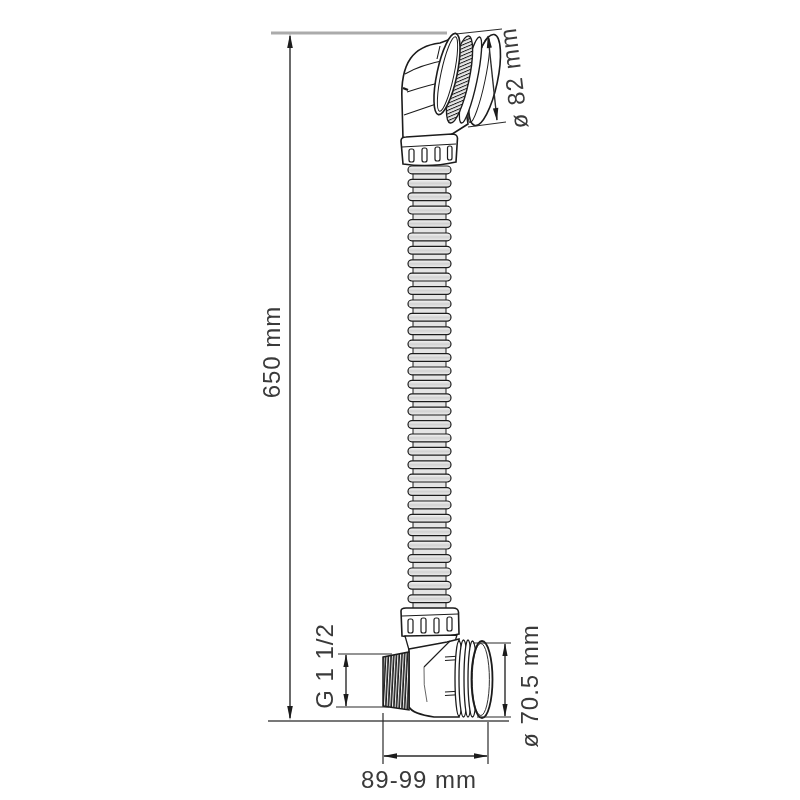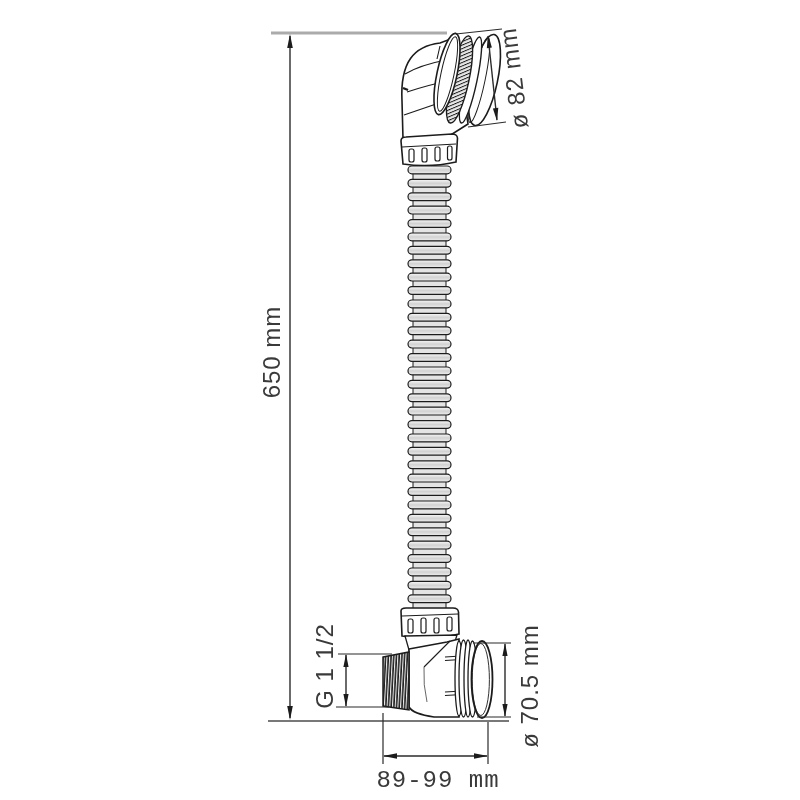--- a/index.html
+++ b/index.html
@@ -204,15 +204,15 @@
     <line x1="384" y1="756" x2="487" y2="756" stroke-width="1.4"></line>
     <polygon points="383,756 397,753.3 397,758.7" stroke="none"></polygon>
     <polygon points="488,756 474,753.3 474,758.7" stroke="none"></polygon>
   </g>
 </svg>
 
 <div class="dim-label rot-90" style="left:272px;top:352px;">650 mm</div>
 <div class="dim-label rot-97" style="left:514px;top:78px;">ø 82 mm</div>
 <div class="dim-label rot-90" style="left:325px;top:666px;">G 1 1/2</div>
 <div class="dim-label rot-90" style="left:530px;top:686px;">ø 70.5 mm</div>
-<div class="dim-label" style="left:438px;top:780px;font-family:Liberation Mono, monospace;">89-99 mm</div>
+<div class="dim-label" style="left:419px;top:780px;">89-99 mm</div>
 
 </div>
 
 </body></html>

